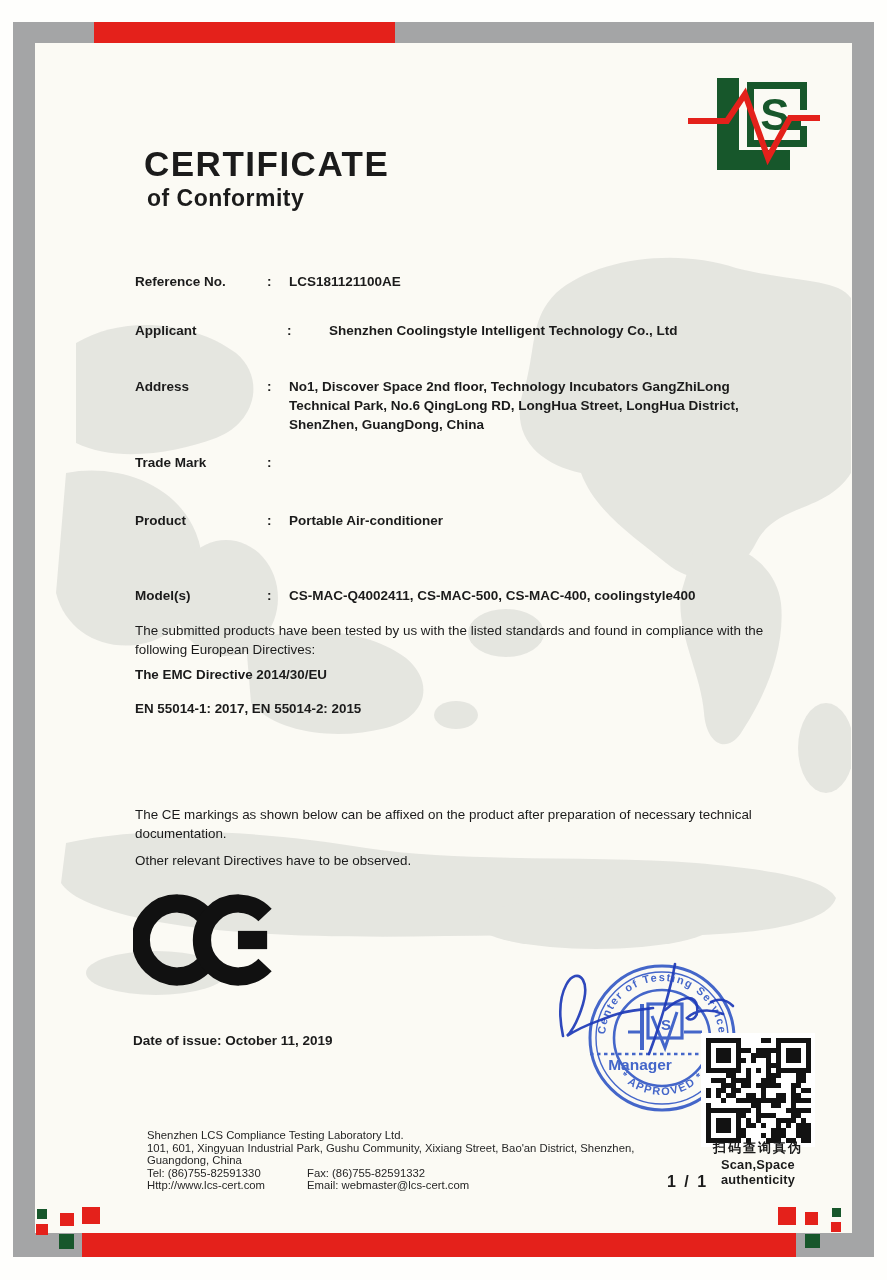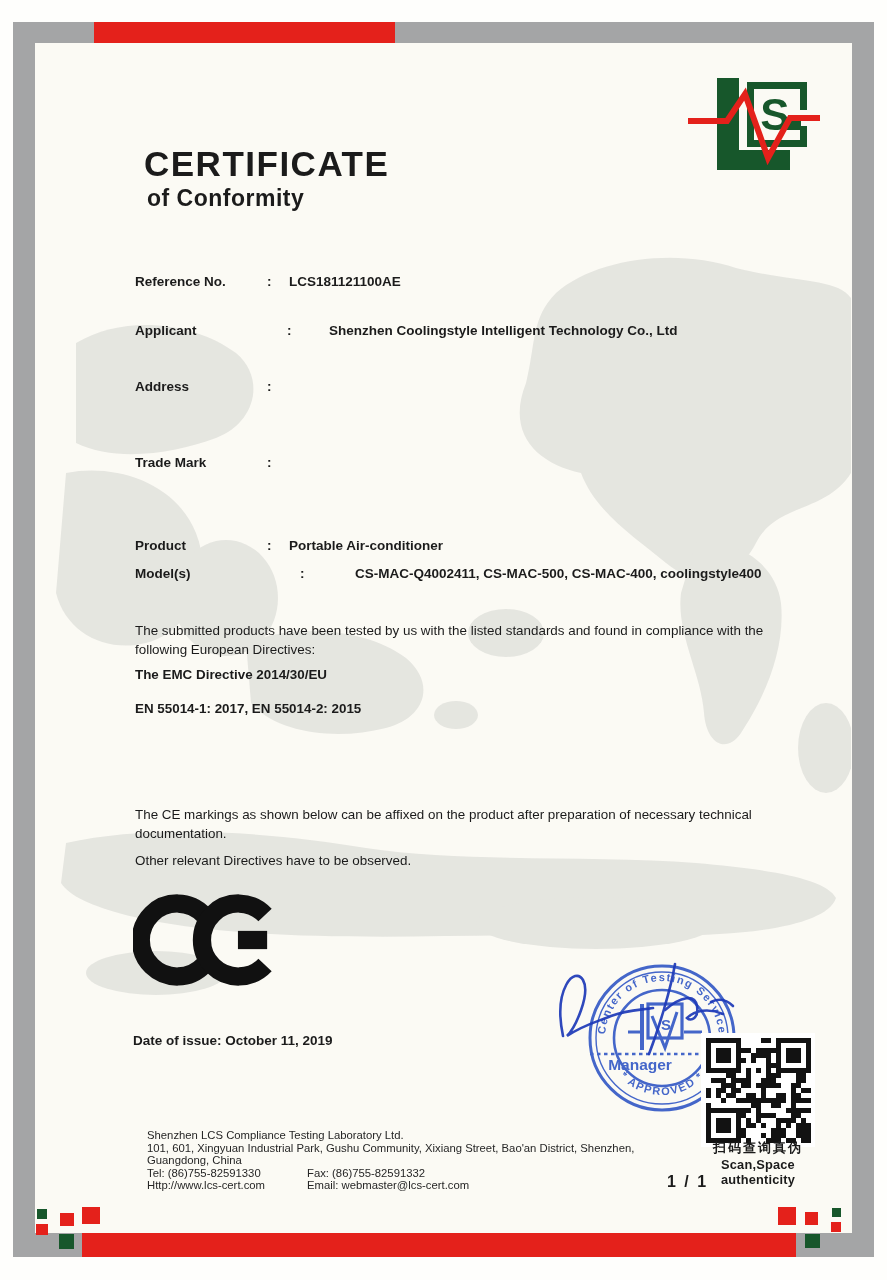--- a/index.html
+++ b/index.html
@@ -95,31 +95,32 @@
     <span class="val">LCS181121100AE</span>
   </div>
   <div class="abs frow" style="top:321px;gap:20px;">
     <span class="lbl">Applicant</span>
     <span class="sep">:</span>
     <span class="val">Shenzhen Coolingstyle Intelligent Technology Co., Ltd</span>
   </div>
   <div class="abs frow" style="top:377px;">
     <span class="lbl">Address</span>
     <span class="sep">:</span>
+    <span class="val">No1, Discover Space 2nd floor, Technology Incubators GangZhiLong Technical Park, No.6 QingLong RD, LongHua Street, LongHua District, ShenZhen, GuangDong, China</span>
   </div>
   <div class="abs frow" style="top:453px;">
     <span class="lbl">Trade Mark</span>
     <span class="sep">:</span>
   </div>
-  <div class="abs frow" style="top:536px;">
+  <div class="abs frow" style="top:511px;">
     <span class="lbl">Product</span>
     <span class="sep">:</span>
     <span class="val">Portable Air-conditioner</span>
   </div>
-  <div class="abs frow" style="top:564px;gap:33px;">
+  <div class="abs frow" style="top:586px;">
     <span class="lbl">Model(s)</span>
     <span class="sep">:</span>
     <span class="val">CS-MAC-Q4002411, CS-MAC-500, CS-MAC-400, coolingstyle400</span>
   </div>
 
   <div class="abs para" style="top:622px;">The submitted products have been tested by us with the listed standards and found in compliance with the following European Directives:</div>
   <div class="abs para b" style="top:666px;">The EMC Directive 2014/30/EU</div>
   <div class="abs para b" style="top:700px;">EN 55014-1: 2017, EN 55014-2: 2015</div>
   <div class="abs para" style="top:806px;">The CE markings as shown below can be affixed on the product after preparation of necessary technical documentation.</div>
   <div class="abs para" style="top:852px;">Other relevant Directives have to be observed.</div>

